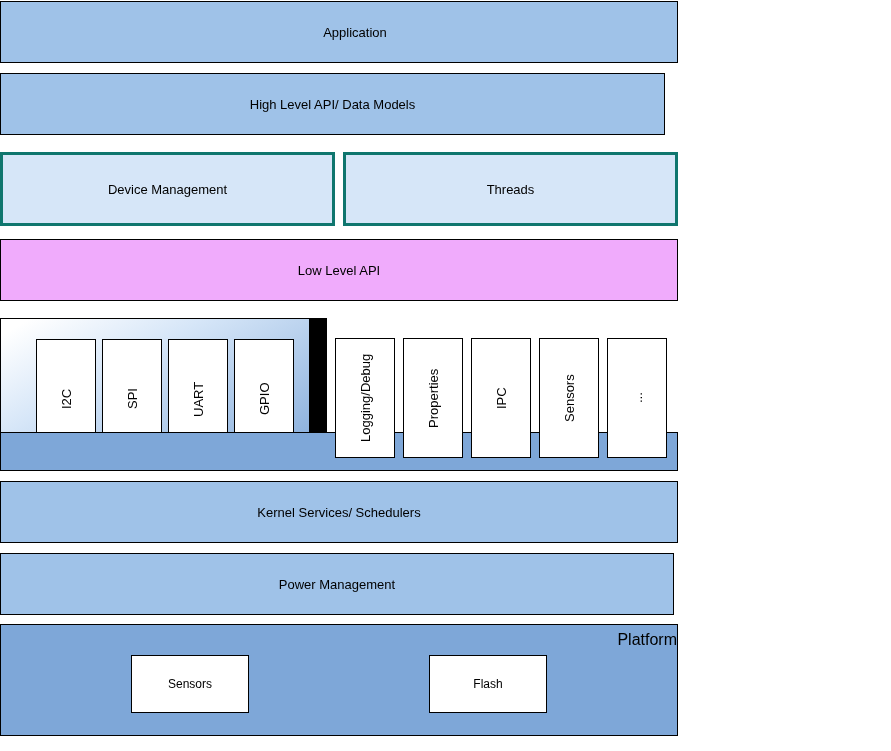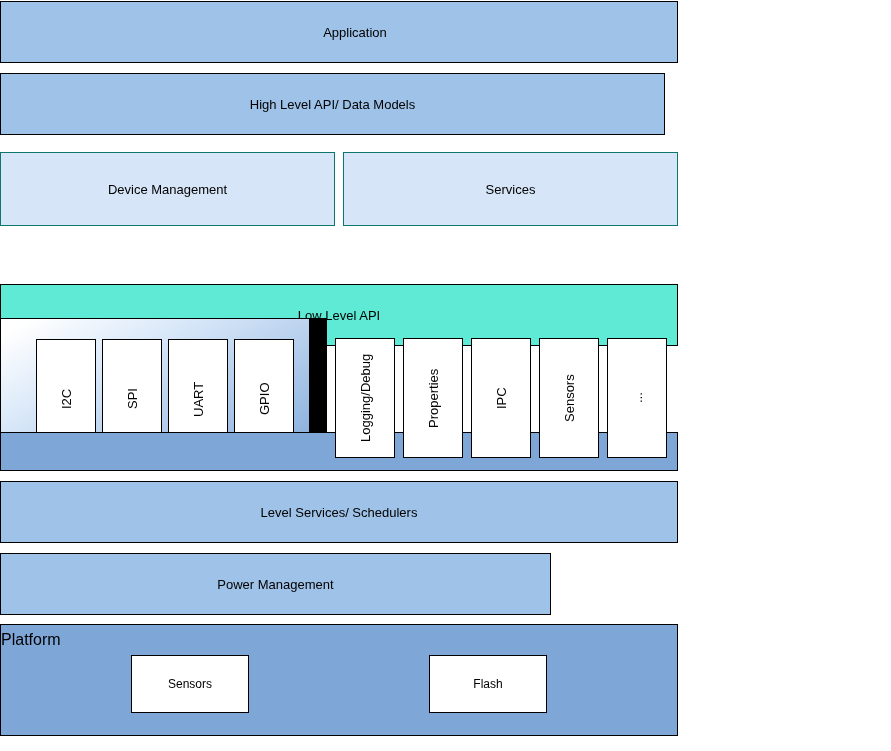--- a/index.html
+++ b/index.html
@@ -19,35 +19,35 @@
   .box {
     position: absolute;
     display: flex;
     align-items: center;
     justify-content: center;
     font-size: 13px;
     color: #000;
     border: 1px solid #000;
   }
   .medblue { background: #9fc2e8; }
-  .lightblue { background: #5eead4; margin-top: 45px; }
+  .lightblue { background: #f0abfc; }
 
   .row-split {
     position: absolute;
     display: flex;
     gap: 8px;
     width: 678px;
   }
   .row-split .half {
     flex: 1;
     display: flex;
     align-items: center;
     justify-content: center;
     font-size: 13px;
-    border: 1px solid #0f766e;
+    border: 3px solid #0f766e;
     background: #d6e6f8;
   }
 
   .drivers-container {
     position: absolute;
     left: 0;
     top: 318px;
     width: 315px;
     height: 153px;
     background: linear-gradient(150deg, #ffffff 5%, #d6e6f8 35%, #7ea7d8 100%);
@@ -101,21 +101,21 @@
     width: 678px;
     height: 112px;
     background: #7ea7d8;
     border: 1px solid #000;
   }
   .platform-title {
     position: absolute;
     top: 6px;
     left: 0;
     width: 100%;
-    text-align: left;
+    text-align: right;
     font-size: 16px;
   }
   .platform-items {
     position: absolute;
     top: 30px;
     left: 0;
     width: 100%;
     display: flex;
     justify-content: space-around;
     padding: 0 40px;
@@ -142,21 +142,21 @@
 
   <div class="box medblue" style="left:0; top:73px; width:665px; height:62px;">
     <span>High Level API/ Data Models</span>
   </div>
 
   <div class="row-split" style="left:0; top:152px; height:74px;">
     <div class="half">
       <span>Device Management</span>
     </div>
     <div class="half">
-      <span>Services</span>
+      <span>Threads</span>
     </div>
   </div>
 
   <div class="box lightblue" style="left:0; top:239px; width:678px; height:62px;">
     <span>Low Level API</span>
   </div>
 
   <div class="drivers-container">
     <div class="drivers-inner">
       <div class="driver-item">
@@ -190,24 +190,24 @@
       </div>
     <div class="service-item">
         <span>Sensors</span>
       </div>
     <div class="service-item">
         <span>...</span>
       </div>
   </div>
 
   <div class="box medblue" style="left:0; top:481px; width:678px; height:62px;">
-    <span>Level Services/ Schedulers</span>
-  </div>
-
-  <div class="box medblue" style="left:0; top:553px; width:551px; height:62px;">
+    <span>Kernel Services/ Schedulers</span>
+  </div>
+
+  <div class="box medblue" style="left:0; top:553px; width:674px; height:62px;">
     <span>Power Management</span>
   </div>
 
   <div class="platform-box">
     <div class="platform-title">Platform</div>
     <div class="platform-items">
       <div class="platform-item">
           <span>Sensors</span>
         </div>
       <div class="platform-item">

